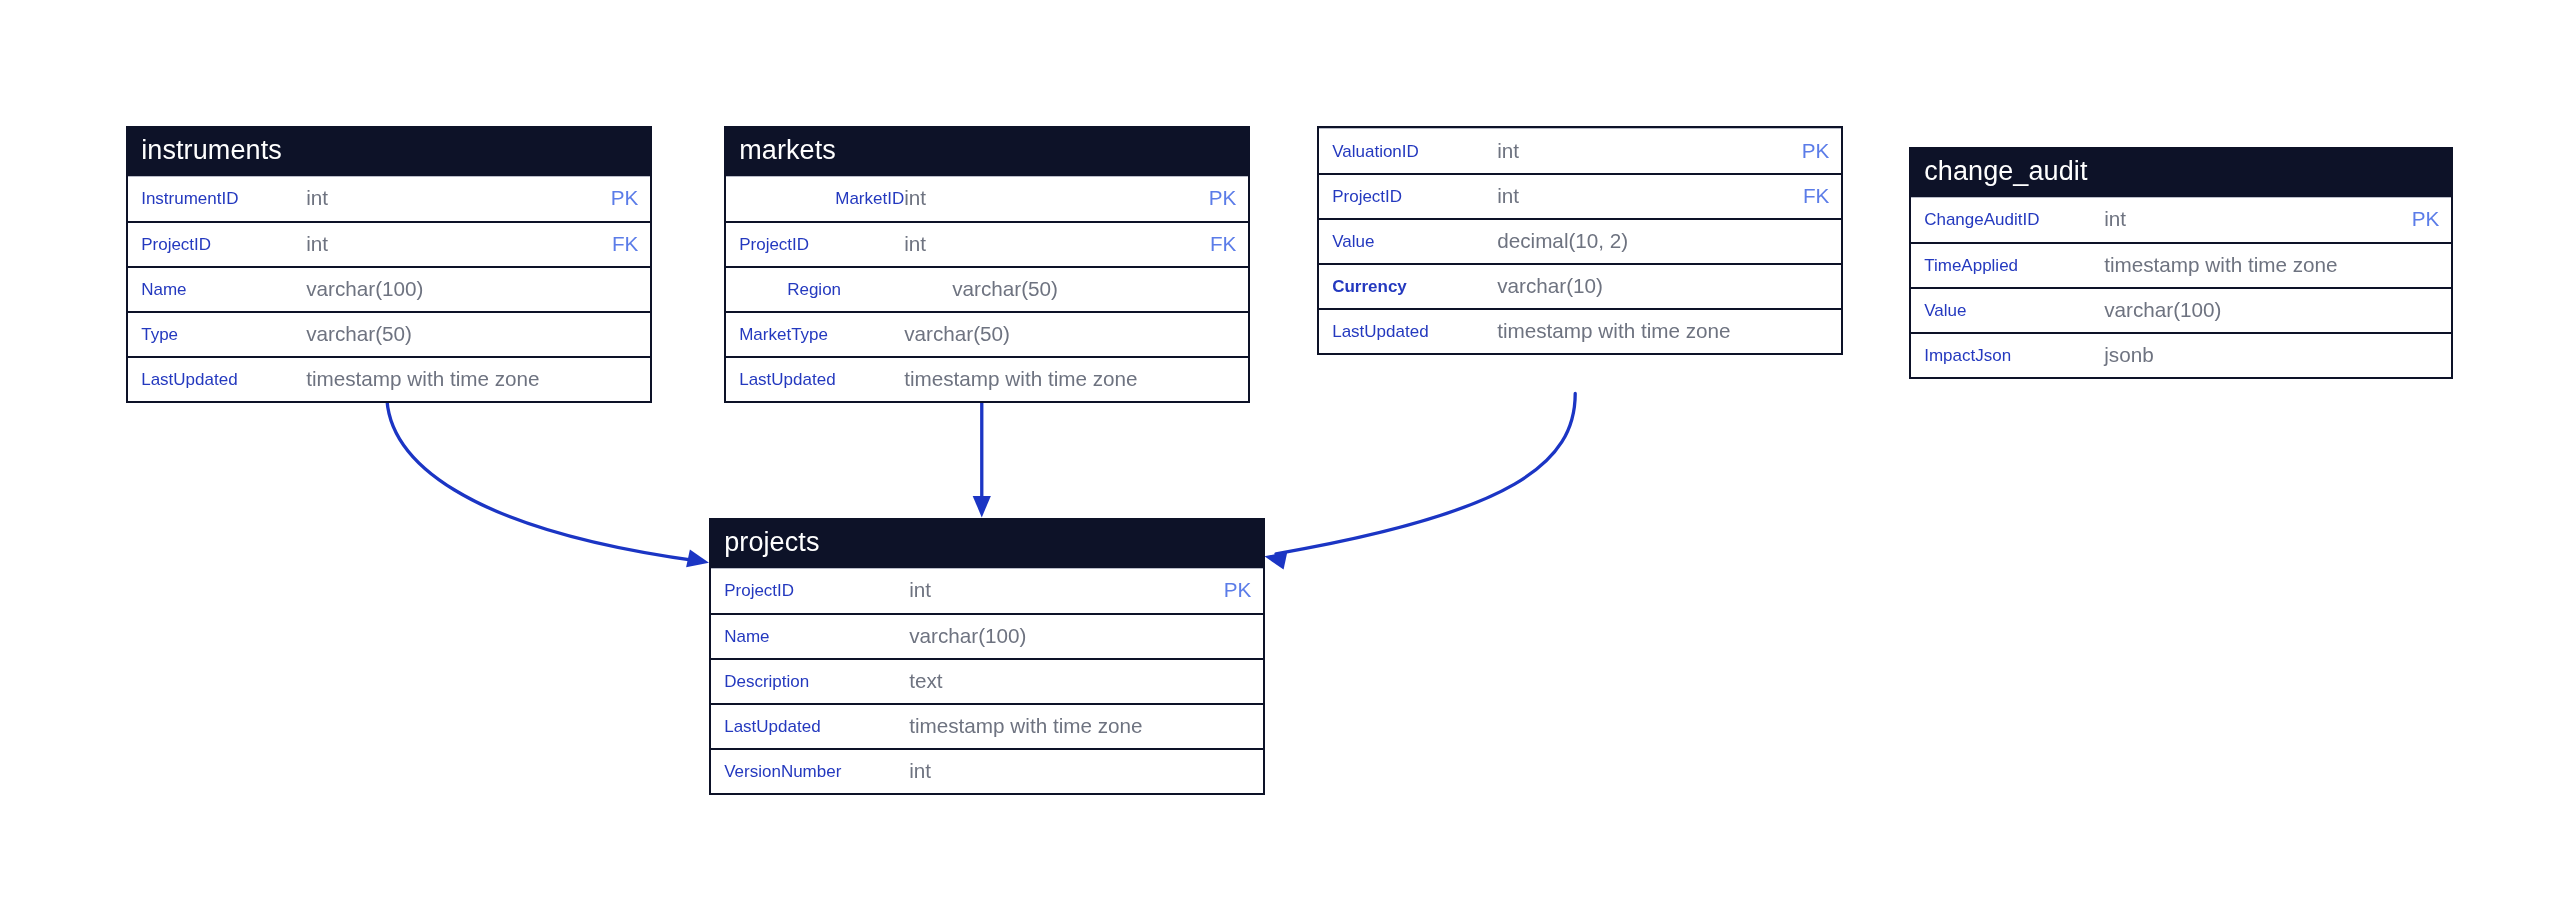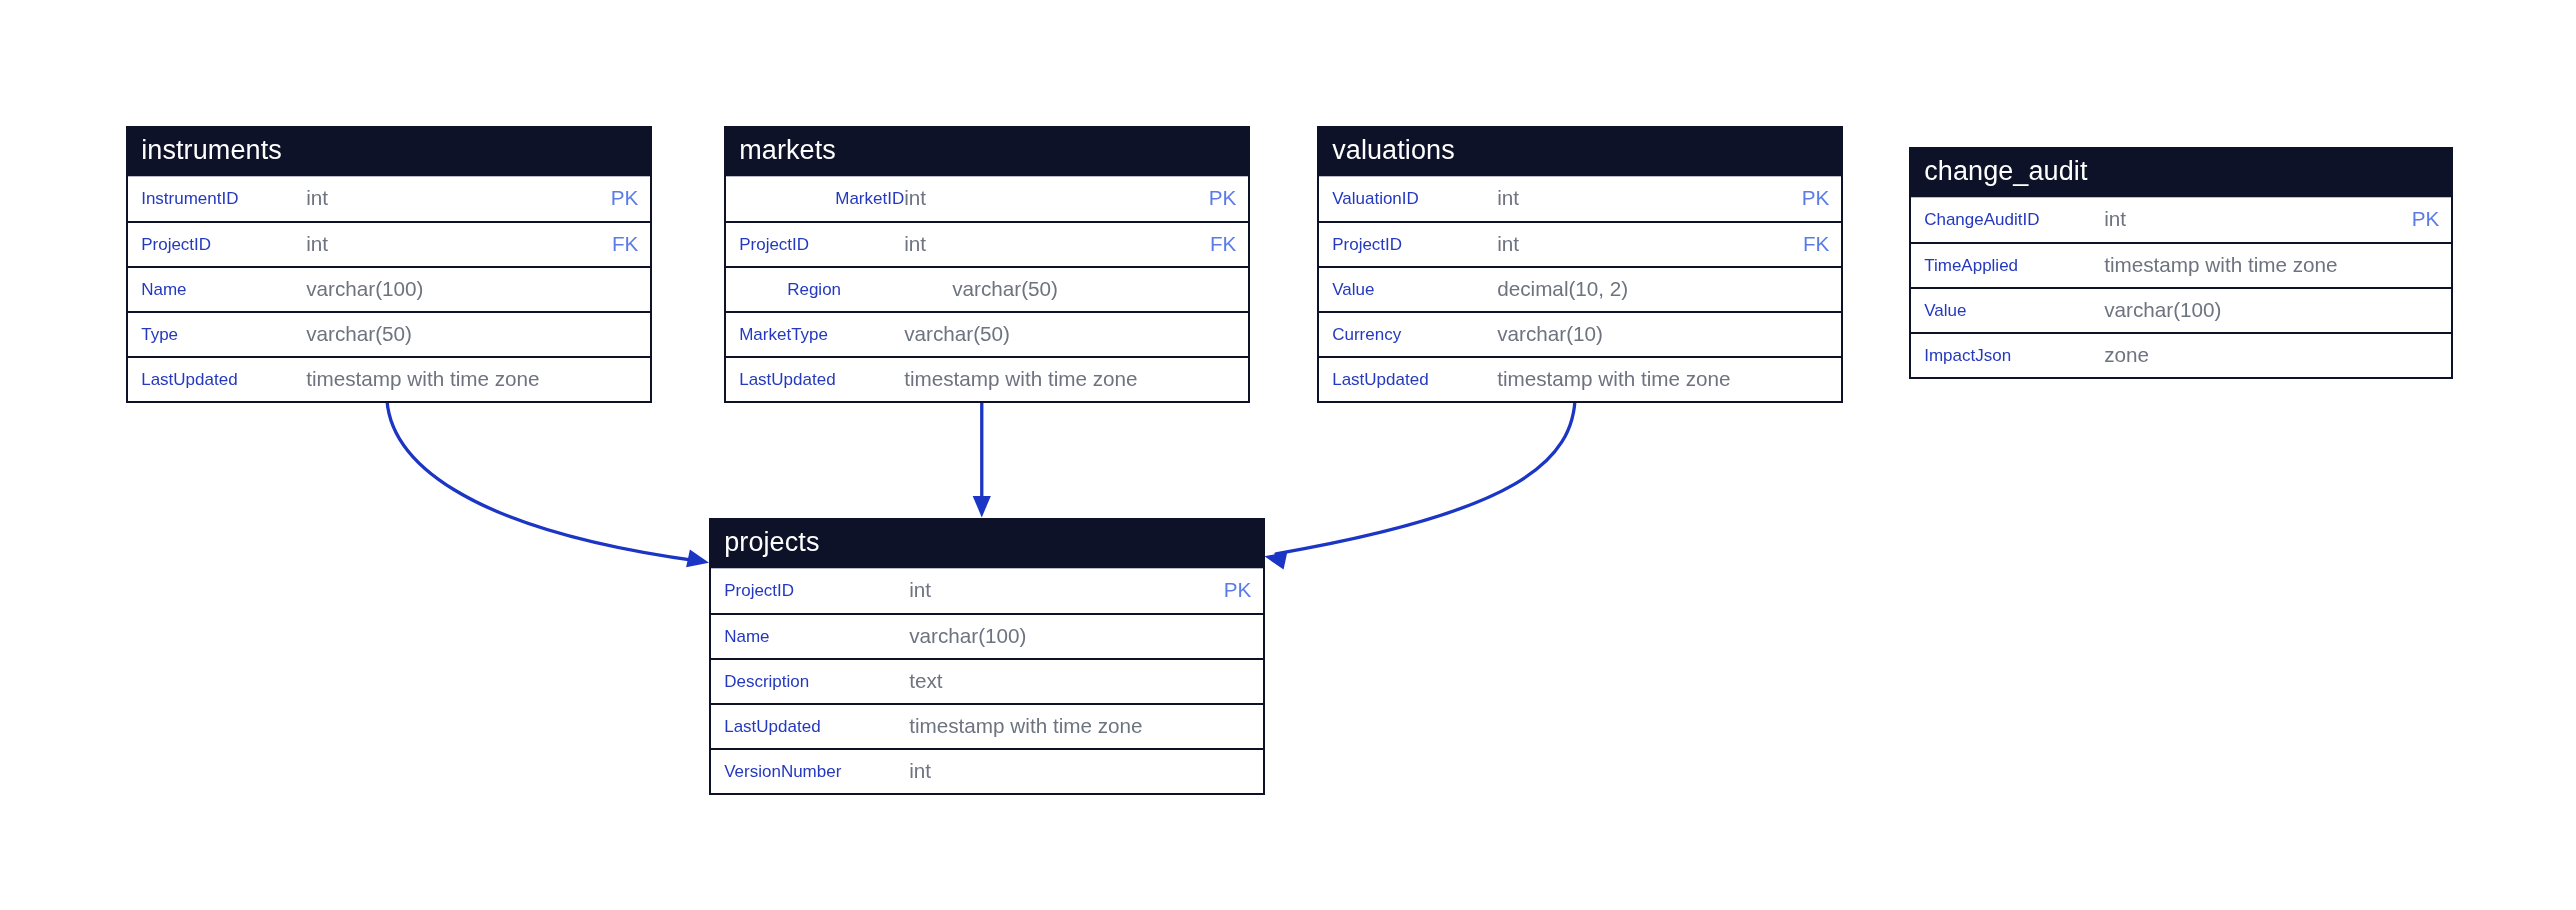--- a/index.html
+++ b/index.html
@@ -157,39 +157,38 @@
             <span class="field-key" style="color: rgb(91, 124, 232);"></span>
           </div>
           <div class="entity-row">
             <span class="field-name" style="color: rgb(36, 57, 191); width: 165px;">LastUpdated</span>
             <span class="field-type" style="color: rgb(110, 115, 128);">timestamp with time zone</span>
             <span class="field-key" style="color: rgb(91, 124, 232);"></span>
           </div>
         </div>
       </div>
       <div class="entity" style="left: 1317px; top: 126px; width: 526px; border-color: rgb(13, 18, 40);">
-        <div class="entity-header" style="background: rgb(13, 18, 40); color: rgb(255, 255, 255);">valuations</div>
         <div class="entity-rows">
           <div class="entity-row">
             <span class="field-name" style="color: rgb(36, 57, 191); width: 165px;">ValuationID</span>
             <span class="field-type" style="color: rgb(110, 115, 128);">int</span>
             <span class="field-key" style="color: rgb(91, 124, 232);">PK</span>
           </div>
           <div class="entity-row">
             <span class="field-name" style="color: rgb(36, 57, 191); width: 165px;">ProjectID</span>
             <span class="field-type" style="color: rgb(110, 115, 128);">int</span>
             <span class="field-key" style="color: rgb(91, 124, 232);">FK</span>
           </div>
           <div class="entity-row">
             <span class="field-name" style="color: rgb(36, 57, 191); width: 165px;">Value</span>
             <span class="field-type" style="color: rgb(110, 115, 128);">decimal(10, 2)</span>
             <span class="field-key" style="color: rgb(91, 124, 232);"></span>
           </div>
           <div class="entity-row">
-            <span class="field-name" style="color: rgb(36, 57, 191); width: 165px;">Currency</span>
+            <span class="field-name" style="color: rgb(36, 57, 191); width: 165px; font-weight: bold;">Currency</span>
             <span class="field-type" style="color: rgb(110, 115, 128);">varchar(10)</span>
             <span class="field-key" style="color: rgb(91, 124, 232);"></span>
           </div>
           <div class="entity-row">
             <span class="field-name" style="color: rgb(36, 57, 191); width: 165px;">LastUpdated</span>
             <span class="field-type" style="color: rgb(110, 115, 128);">timestamp with time zone</span>
             <span class="field-key" style="color: rgb(91, 124, 232);"></span>
           </div>
         </div>
       </div>
@@ -206,21 +205,21 @@
             <span class="field-type" style="color: rgb(110, 115, 128);">timestamp with time zone</span>
             <span class="field-key" style="color: rgb(91, 124, 232);"></span>
           </div>
           <div class="entity-row">
             <span class="field-name" style="color: rgb(36, 57, 191); width: 180px;">Value</span>
             <span class="field-type" style="color: rgb(110, 115, 128);">varchar(100)</span>
             <span class="field-key" style="color: rgb(91, 124, 232);"></span>
           </div>
           <div class="entity-row">
             <span class="field-name" style="color: rgb(36, 57, 191); width: 180px;">ImpactJson</span>
-            <span class="field-type" style="color: rgb(110, 115, 128);">zone</span>
+            <span class="field-type" style="color: rgb(110, 115, 128);">jsonb</span>
             <span class="field-key" style="color: rgb(91, 124, 232);"></span>
           </div>
         </div>
       </div>
       <div class="entity" style="left: 709px; top: 518px; width: 556px; border-color: rgb(13, 18, 40);">
         <div class="entity-header" style="background: rgb(13, 18, 40); color: rgb(255, 255, 255);">projects</div>
         <div class="entity-rows">
           <div class="entity-row">
             <span class="field-name" style="color: rgb(36, 57, 191); width: 185px;">ProjectID</span>
             <span class="field-type" style="color: rgb(110, 115, 128);">int</span>

